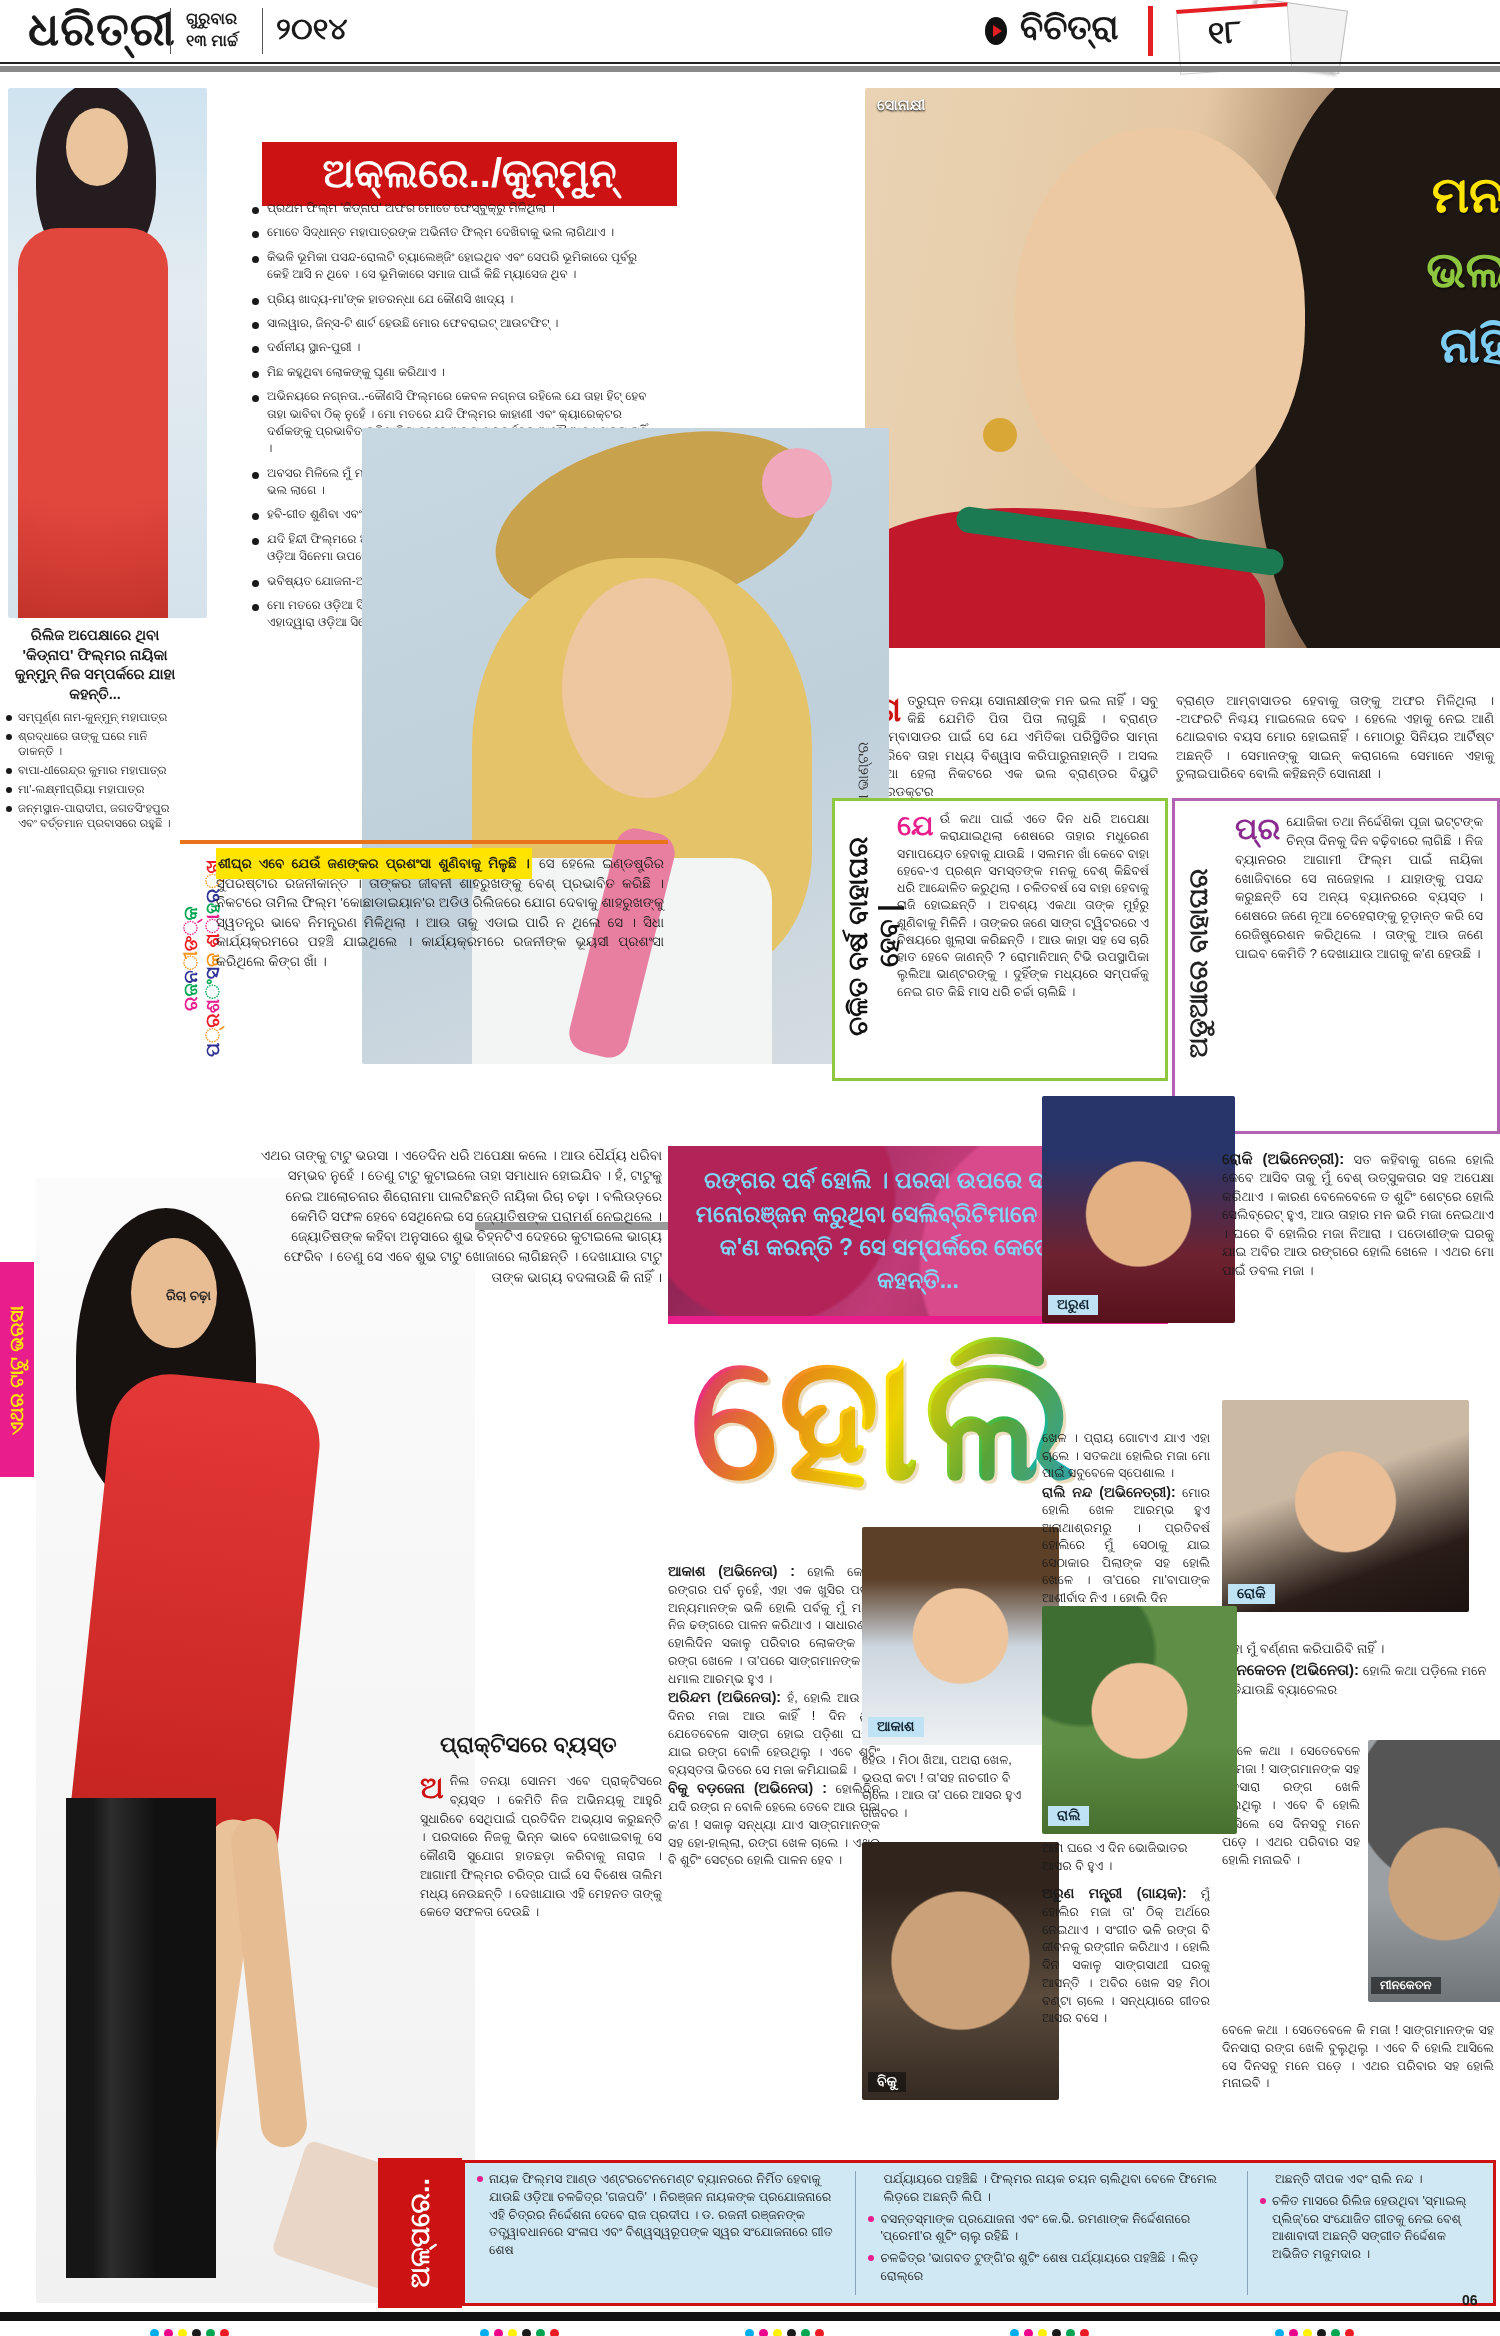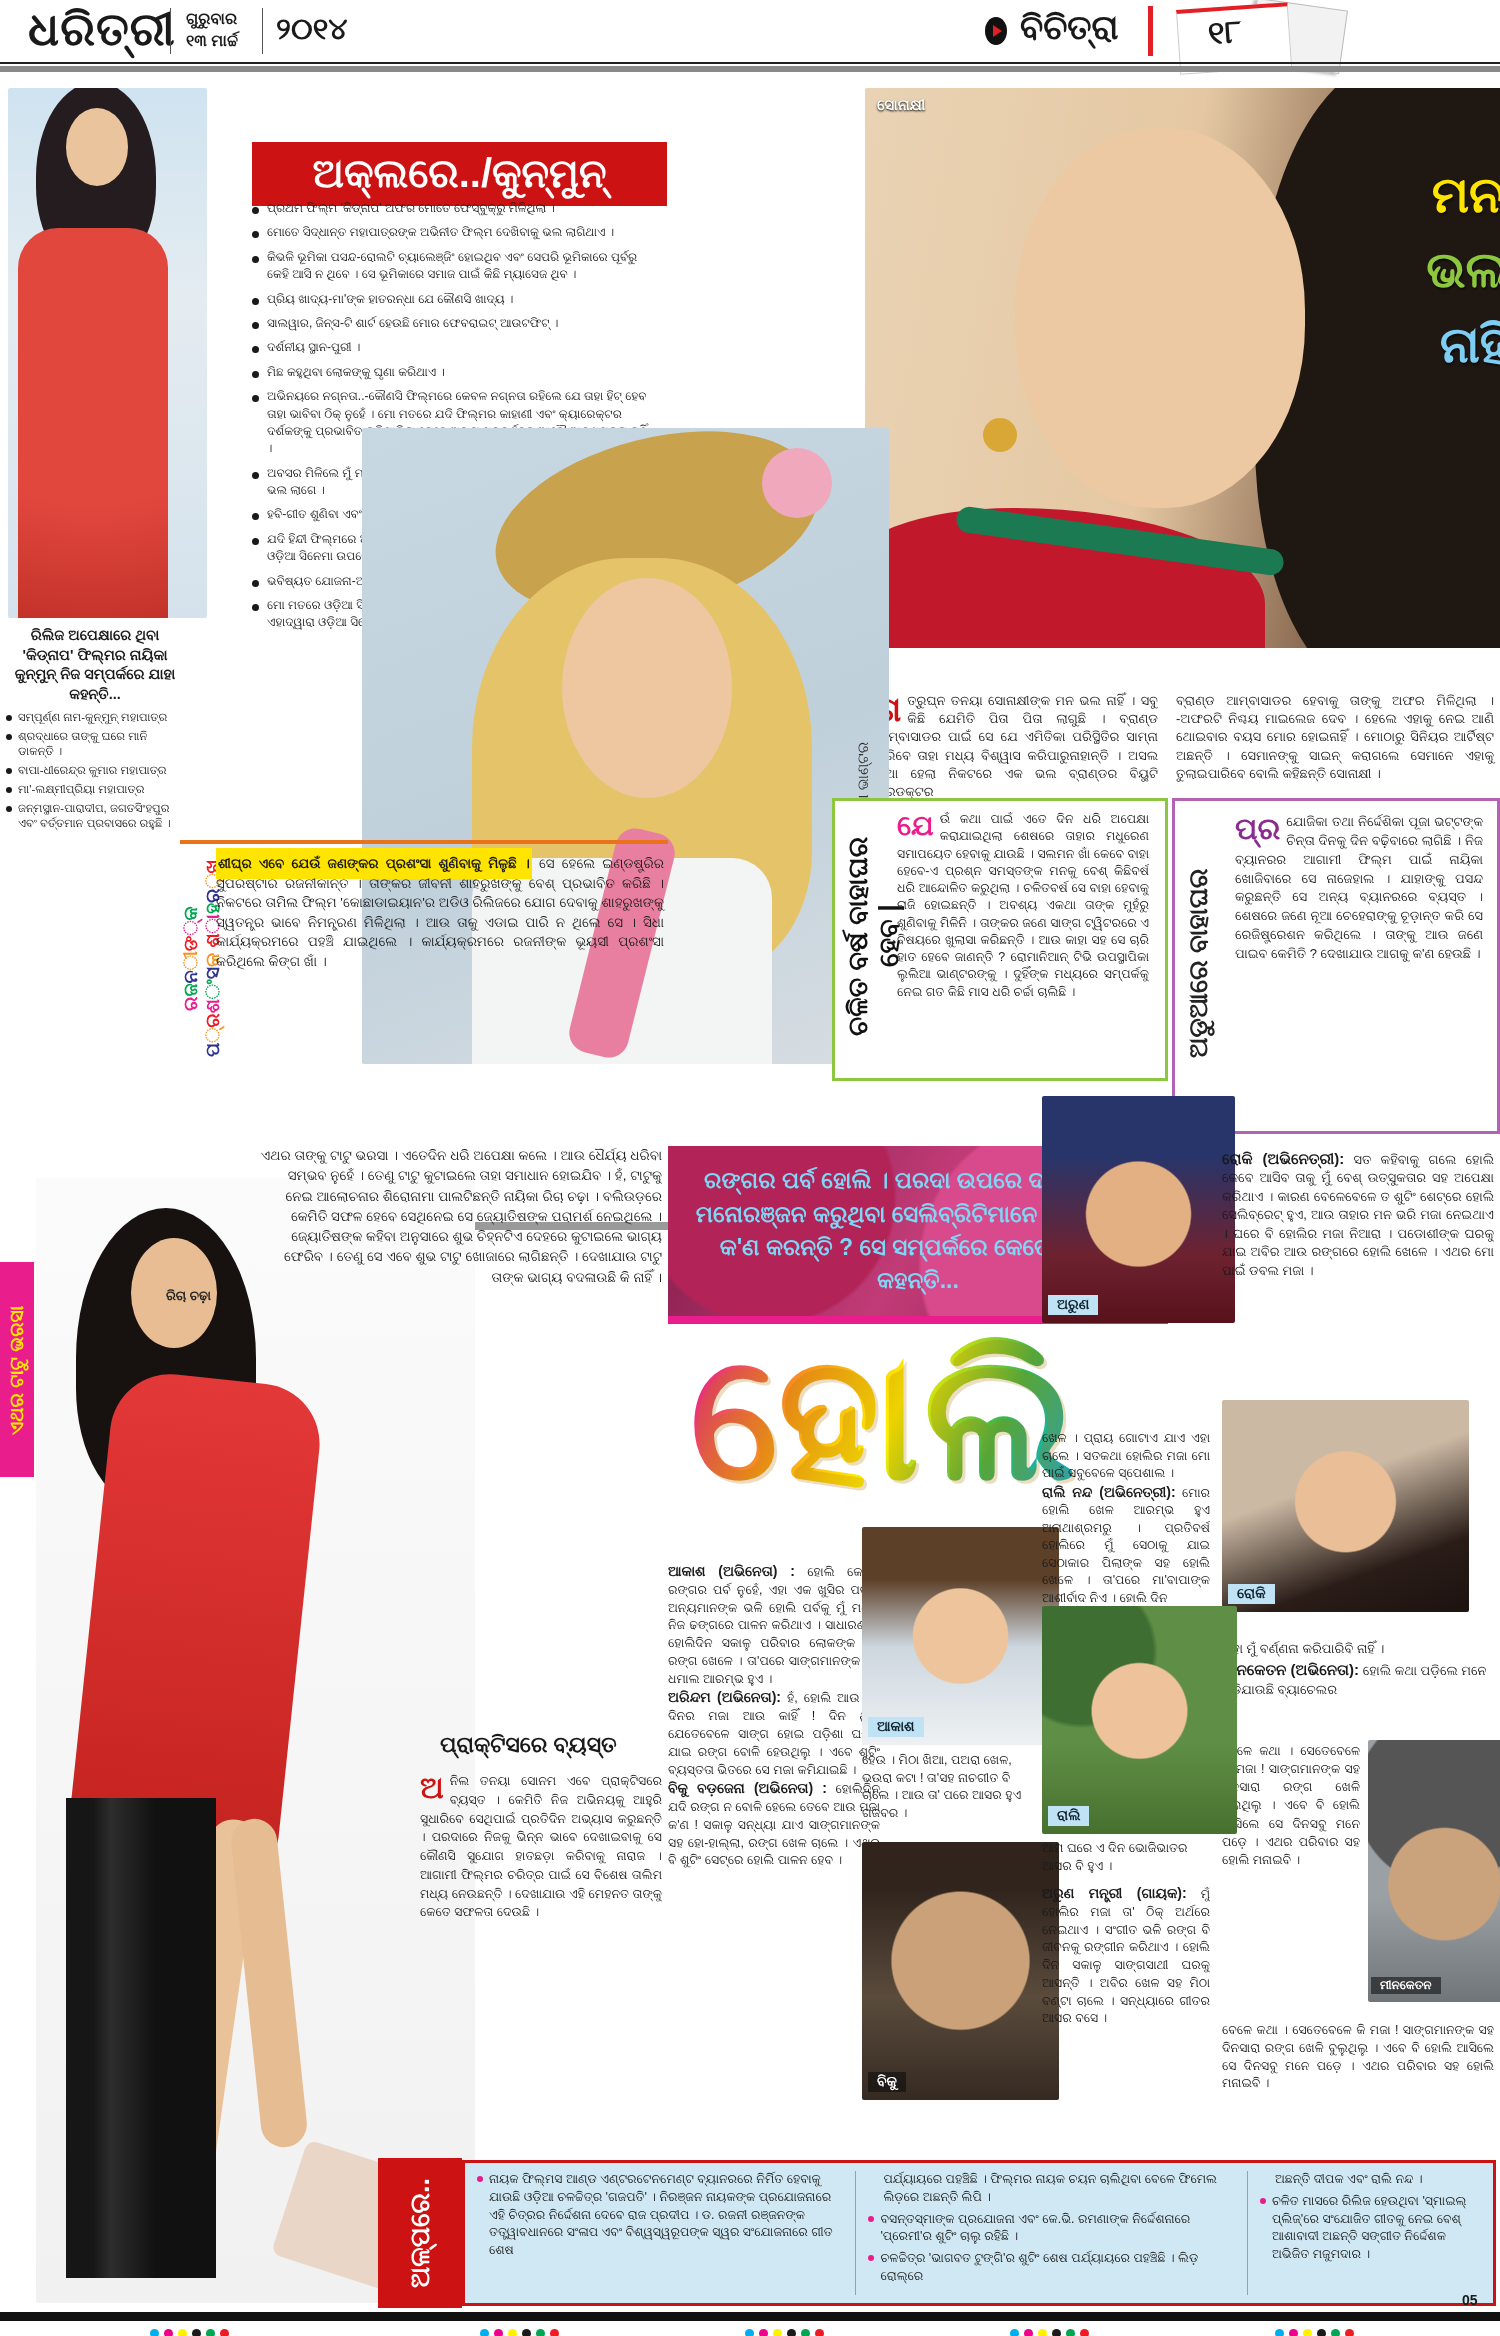--- a/index.html
+++ b/index.html
@@ -52,21 +52,21 @@
   </div>
   <div class="abs" style="left:0;top:62px;width:1500px;height:2px;background:#222;"></div>
   <div class="abs" style="left:0;top:66px;width:1500px;height:6px;background:#8a8a8a;"></div>
 
   <div class="ph" style="left:8px;top:88px;width:172px;height:530px;background:linear-gradient(180deg,#cfe3f0 0%,#e4ecf1 40%,#d5e2ec 100%);">
     <div class="abs" style="left:28px;top:-6px;width:120px;height:190px;background:#241c1e;border-radius:50% 50% 45% 45%;"></div>
     <div class="abs" style="left:58px;top:20px;width:62px;height:78px;background:#eac49c;border-radius:50%;"></div>
     <div class="abs" style="left:10px;top:140px;width:150px;height:400px;background:radial-gradient(circle at 50% 20%,#e2473e 0 60%,#c03128 100%);border-radius:40px 40px 0 0;"></div>
   </div>
 
-  <div class="abs" style="left:252px;top:142px;width:415px;height:64px;background:#cc1212;color:#fff;display:flex;align-items:center;justify-content:center;">
+  <div class="abs" style="left:262px;top:142px;width:415px;height:64px;background:#cc1212;color:#fff;display:flex;align-items:center;justify-content:center;">
     <span style="font-size:40px;font-weight:bold;">ଅକ୍ଲରେ../କୁନ୍ମୁନ୍</span>
   </div>
   <ul class="blist abs" style="left:252px;top:200px;width:400px;height:612px;font-size:12px;line-height:1.45;overflow:hidden;">
       <li>ପ୍ରଥମ ଫିଲ୍ମ 'କିଡ୍ନାପ' ଅଫର ମୋତେ ଫେସ୍ବୁକ୍ରୁ ମିଳିଥିଲା ।</li>
       <li>ମୋତେ ସିଦ୍ଧାନ୍ତ ମହାପାତ୍ରଙ୍କ ଅଭିନୀତ ଫିଲ୍ମ ଦେଖିବାକୁ ଭଲ ଲାଗିଥାଏ ।</li>
       <li>କିଭଳି ଭୂମିକା ପସନ୍ଦ-ରୋଲଟି ଚ୍ୟାଲେଞ୍ଜିଂ ହୋଇଥିବ ଏବଂ ସେପରି ଭୂମିକାରେ ପୂର୍ବରୁ କେହି ଆସି ନ ଥିବେ । ସେ ଭୂମିକାରେ ସମାଜ ପାଇଁ କିଛି ମ୍ୟାସେଜ ଥିବ ।</li>
       <li>ପ୍ରିୟ ଖାଦ୍ୟ-ମା'ଙ୍କ ହାତରନ୍ଧା ଯେ କୌଣସି ଖାଦ୍ୟ ।</li>
       <li>ସାଲୱାର, ଜିନ୍ସ-ଟି ଶାର୍ଟ ହେଉଛି ମୋର ଫେବରାଇଟ୍ ଆଉଟଫିଟ୍ ।</li>
       <li>ଦର୍ଶନୀୟ ସ୍ଥାନ-ପୁରୀ ।</li>
       <li>ମିଛ କହୁଥିବା ଲୋକଙ୍କୁ ଘୃଣା କରିଥାଏ ।</li>
@@ -242,21 +242,21 @@
         <li class="cont">ପର୍ଯ୍ୟାୟରେ ପହଞ୍ଚିଛି । ଫିଲ୍ମର ନାୟକ ଚୟନ ଚାଲିଥିବା ବେଳେ ଫିମେଲ ଲିଡ଼ରେ ଅଛନ୍ତି ଲିପି ।</li>
         <li>ବସନ୍ତସ୍ମାଙ୍କ ପ୍ରଯୋଜନା ଏବଂ କେ.ଭି. ରମଣାଙ୍କ ନିର୍ଦ୍ଦେଶନାରେ 'ପ୍ରେମୀ'ର ଶୁଟିଂ ଚାଲୁ ରହିଛି ।</li>
         <li>ଚଳଚ୍ଚିତ୍ର 'ଭାଗବତ ଟୁଙ୍ଗି'ର ଶୁଟିଂ ଶେଷ ପର୍ଯ୍ୟାୟରେ ପହଞ୍ଚିଛି । ଲିଡ଼ ରୋଲ୍‌ରେ</li>
       </ul>
     <ul class="blist small pink" style="flex:3;font-size:12.5px;line-height:1.42;border-left:1px solid #8aa5b5;padding-left:12px;">
         <li class="cont">ଅଛନ୍ତି ଦୀପକ ଏବଂ ରାଲି ନନ୍ଦ ।</li>
         <li>ଚଳିତ ମାସରେ ରିଲିଜ ହେଉଥିବା 'ସ୍ମାଇଲ୍ ପ୍ଲିଜ୍'ରେ ସଂଯୋଜିତ ଗୀତକୁ ନେଇ ବେଶ୍ ଆଶାବାଦୀ ଅଛନ୍ତି ସଙ୍ଗୀତ ନିର୍ଦ୍ଦେଶକ ଅଭିଜିତ ମଜୁମଦାର ।</li>
       </ul>
   </div>
 
-  <div class="abs" style="left:1462px;top:2292px;font-size:14px;font-weight:bold;">05</div>
+  <div class="abs" style="left:1462px;top:2292px;font-size:14px;font-weight:bold;">06</div>
   <div class="abs" style="left:0;top:2312px;width:1500px;height:9px;background:#111;"></div>
   <div class="abs dots" style="left:150px;top:2324px;"><span style="background: rgb(0, 174, 239);"></span><span style="background: rgb(236, 0, 140);"></span><span style="background: rgb(255, 242, 0);"></span><span style="background: rgb(26, 26, 26);"></span><span style="background: rgb(0, 166, 81);"></span><span style="background: rgb(237, 28, 36);"></span></div>
   <div class="abs dots" style="left:480px;top:2324px;"><span style="background: rgb(0, 174, 239);"></span><span style="background: rgb(236, 0, 140);"></span><span style="background: rgb(255, 242, 0);"></span><span style="background: rgb(26, 26, 26);"></span><span style="background: rgb(0, 166, 81);"></span><span style="background: rgb(237, 28, 36);"></span></div>
   <div class="abs dots" style="left:745px;top:2324px;"><span style="background: rgb(0, 174, 239);"></span><span style="background: rgb(236, 0, 140);"></span><span style="background: rgb(255, 242, 0);"></span><span style="background: rgb(26, 26, 26);"></span><span style="background: rgb(0, 166, 81);"></span><span style="background: rgb(237, 28, 36);"></span></div>
   <div class="abs dots" style="left:1010px;top:2324px;"><span style="background: rgb(0, 174, 239);"></span><span style="background: rgb(236, 0, 140);"></span><span style="background: rgb(255, 242, 0);"></span><span style="background: rgb(26, 26, 26);"></span><span style="background: rgb(0, 166, 81);"></span><span style="background: rgb(237, 28, 36);"></span></div>
   <div class="abs dots" style="left:1275px;top:2324px;"><span style="background: rgb(0, 174, 239);"></span><span style="background: rgb(236, 0, 140);"></span><span style="background: rgb(255, 242, 0);"></span><span style="background: rgb(26, 26, 26);"></span><span style="background: rgb(0, 166, 81);"></span><span style="background: rgb(237, 28, 36);"></span></div>
 
 </div>
 
 </body></html>

